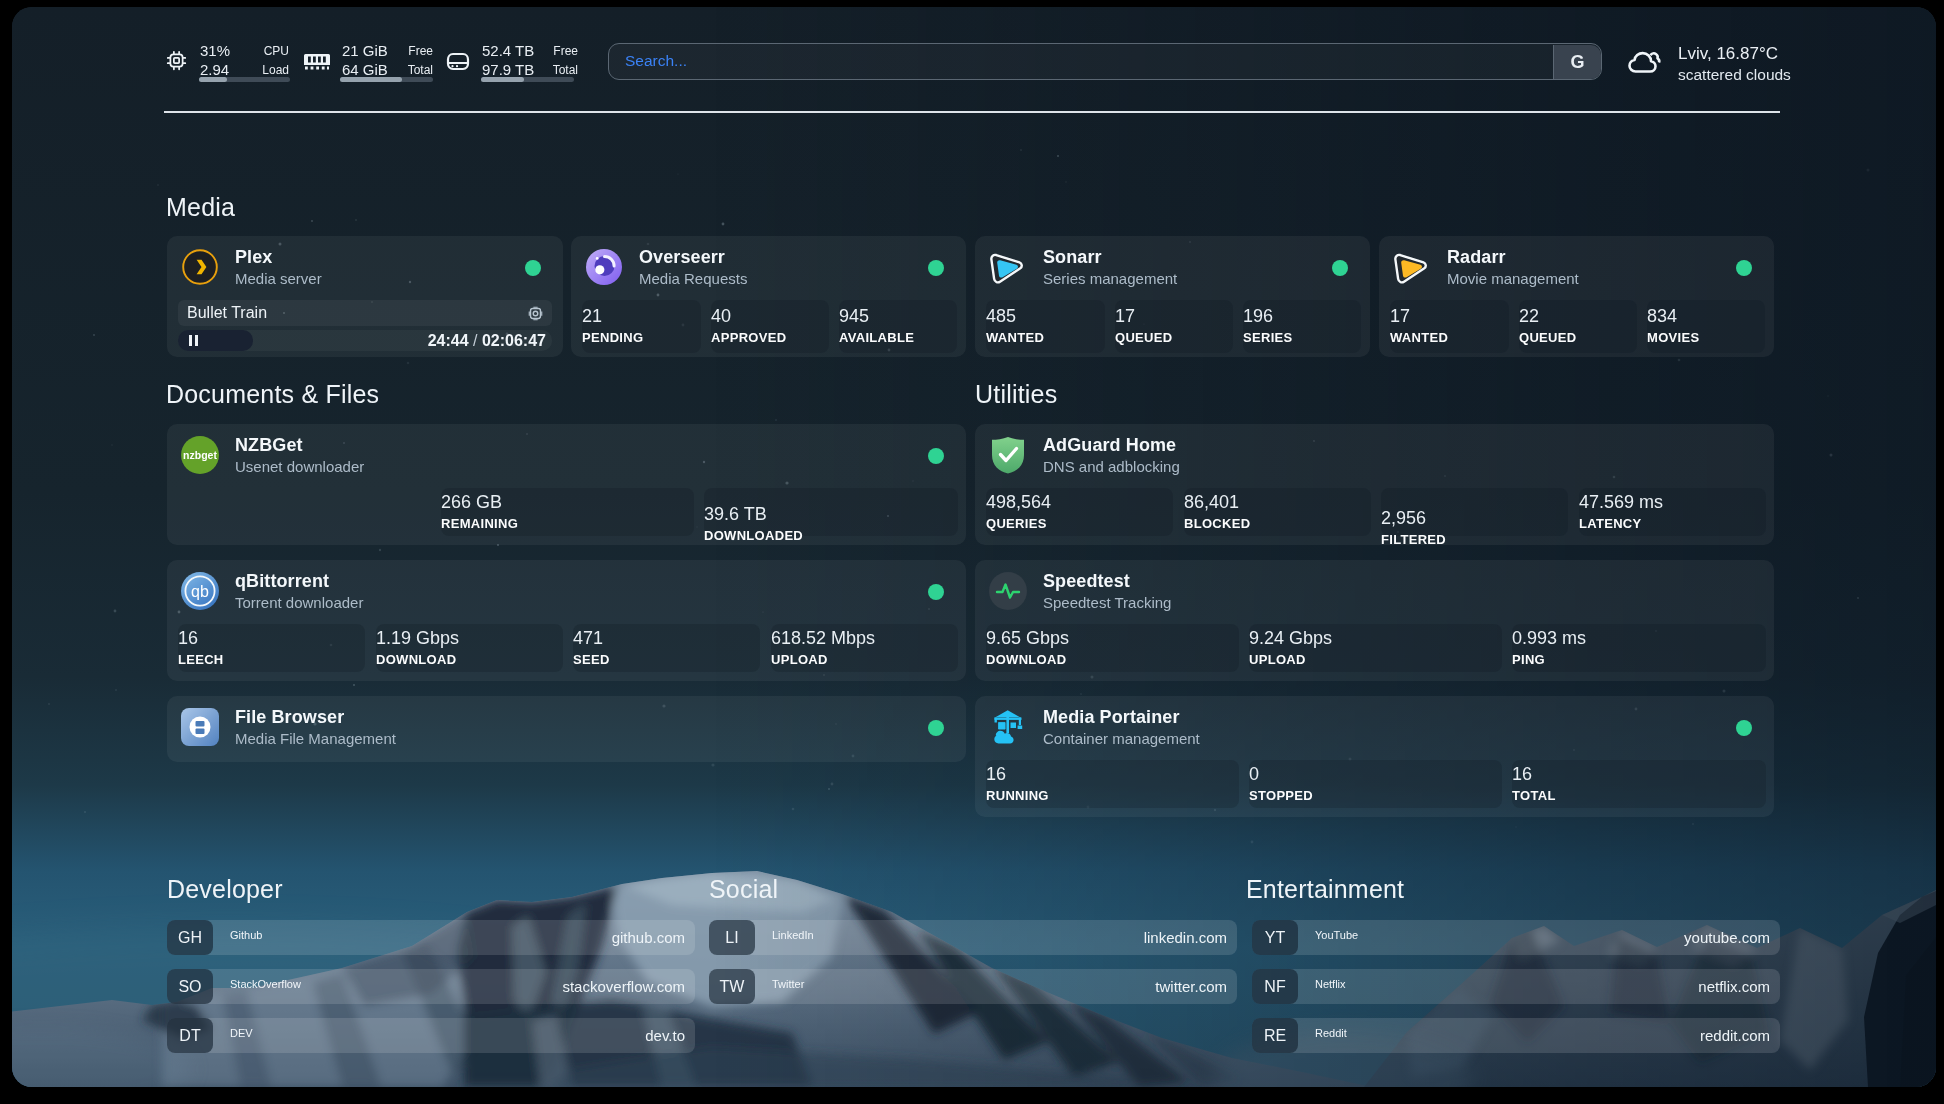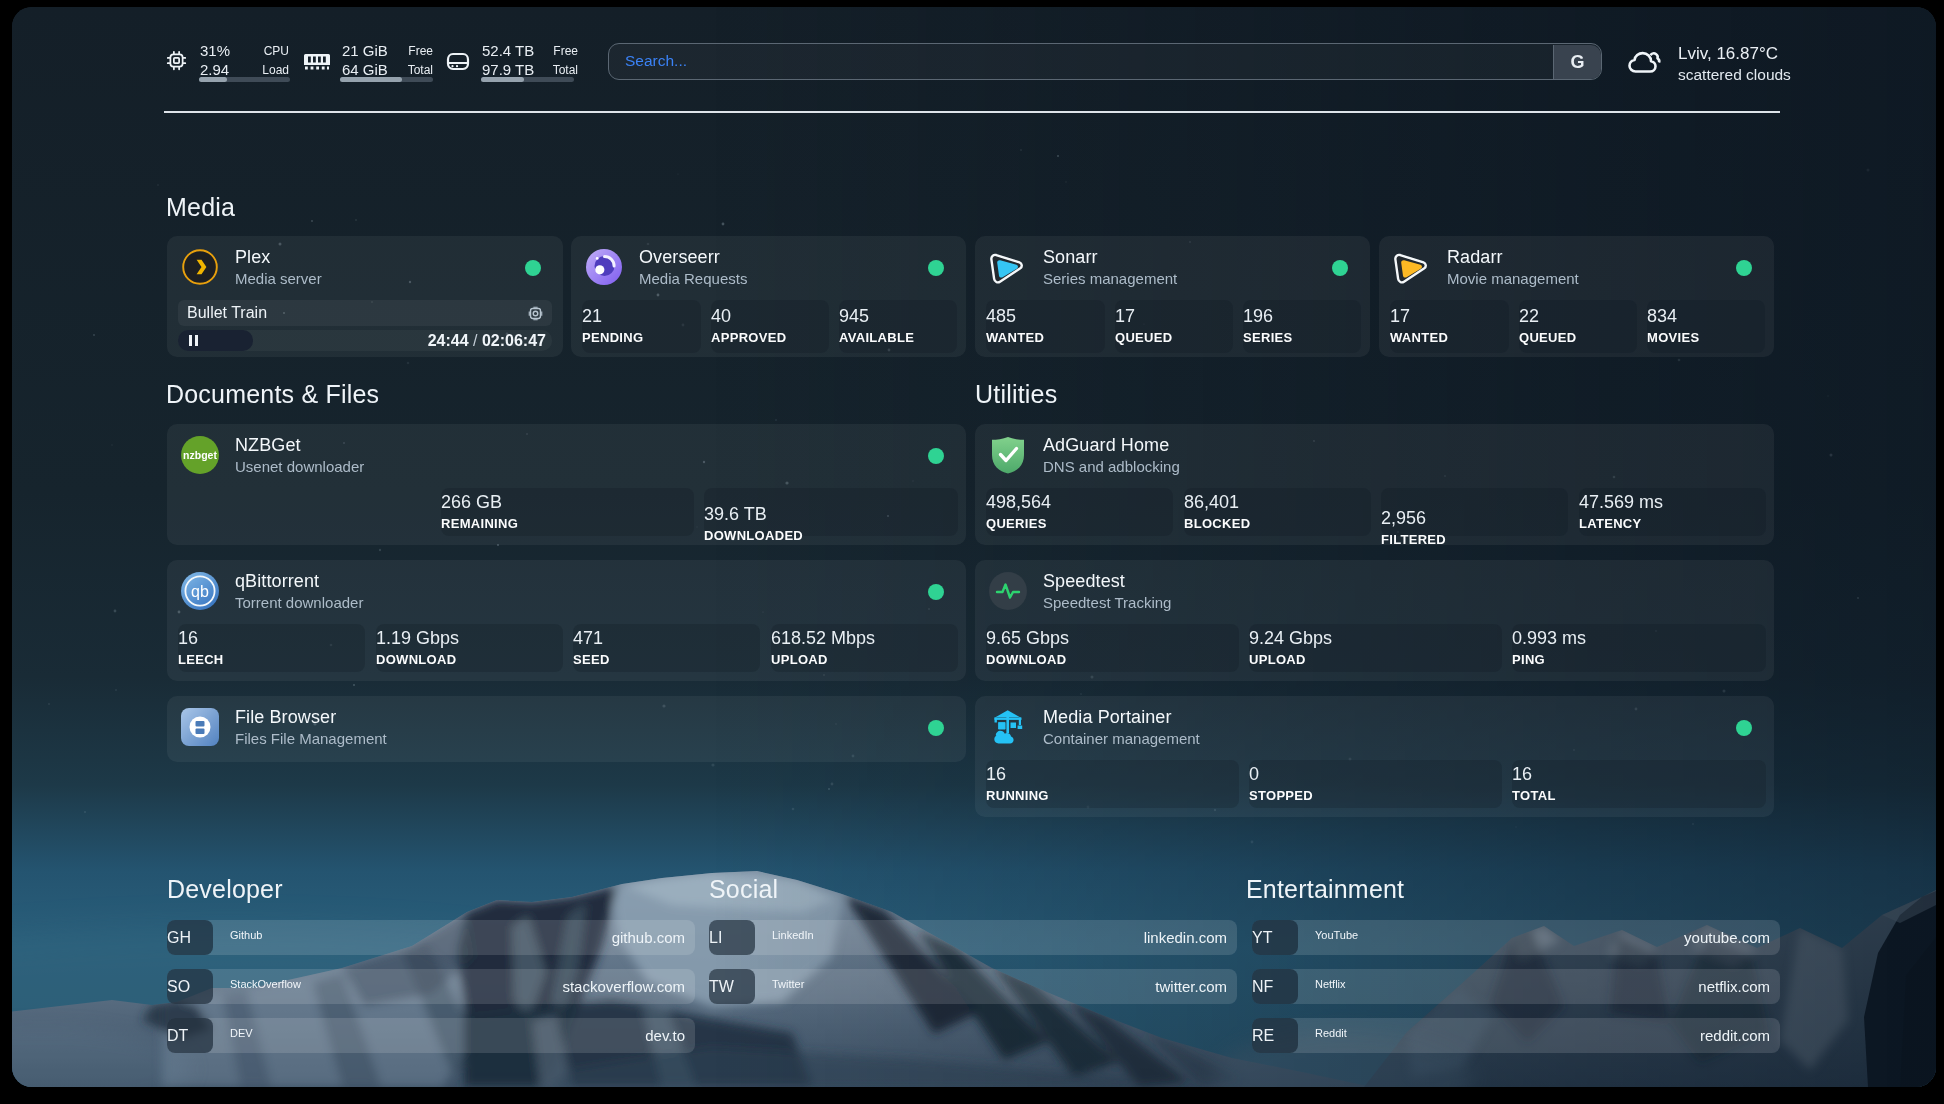--- a/index.html
+++ b/index.html
@@ -2,33 +2,33 @@
 <html><head>
 <meta charset="utf-8">
 <style>
 html,body{margin:0;padding:0;background:#000;}
 body{width:1944px;height:1104px;position:relative;overflow:hidden;font-family:"Liberation Sans",sans-serif;-webkit-font-smoothing:antialiased;}
 #frame{position:absolute;left:12px;top:7px;width:1924px;height:1080px;border-radius:20px;overflow:hidden;background:#16222e;}
 #bg{position:absolute;left:0;top:0;}
 .abs{position:absolute;}
 .card{position:absolute;background:rgba(255,255,255,0.055);border-radius:10px;}
 .icon{position:absolute;left:15px;top:13px;width:36px;height:36px;}
-.title{position:absolute;left:68px;top:11px;font-size:18px;font-weight:400;color:#f4f8fb;letter-spacing:.1px;}
+.title{position:absolute;left:68px;top:11px;font-size:18px;font-weight:700;color:#f4f8fb;letter-spacing:.1px;}
 .sub{position:absolute;left:68px;top:34px;font-size:15px;color:#adbcc9;}
 .dot{position:absolute;right:22px;top:24px;width:16px;height:16px;border-radius:50%;background:#2fd393;}
 .stat{position:absolute;background:rgba(13,23,32,0.22);border-radius:8px;text-align:left;color:#e9eff4;}
 .num{font-size:18px;margin-top:6px;}
 .lbl{font-size:13px;font-weight:700;color:#fbfcfd;letter-spacing:.3px;margin-top:3px;}
 .h1{position:absolute;font-size:25px;font-weight:500;color:#eff4f8;letter-spacing:.2px;}
 .bar{position:absolute;height:5px;border-radius:3px;background:#3f4b57;}
 .bar>div{height:5px;border-radius:3px;background:#95a2ad;}
 .tbv{position:absolute;font-size:15px;line-height:18.5px;color:#e9eef3;}
 .tbl{position:absolute;font-size:12px;line-height:18.5px;color:#e9eef3;text-align:right;}
 .bkrow{position:absolute;width:528px;height:35px;background:rgba(255,255,255,0.13);border-radius:8px;}
-.bkab{position:absolute;left:0;top:0;width:46px;height:35px;background:rgba(22,36,50,0.64);border-radius:8px;font-size:16px;font-weight:500;color:#eef3f7;line-height:35px;}
+.bkab{position:absolute;left:0;top:0;width:46px;height:35px;background:rgba(22,36,50,0.64);border-radius:8px;text-align:center;font-size:16px;font-weight:500;color:#eef3f7;line-height:35px;}
 .bknm{position:absolute;left:63px;top:8.5px;font-size:11px;color:#f2f6fa;}
 .bkurl{position:absolute;right:10px;top:8.5px;font-size:15px;color:#eef4f8;}
 </style>
 </head>
 <body>
 <div id="frame">
 <svg id="bg" width="1924" height="1080" viewBox="0 0 1924 1080">
 <defs>
 <linearGradient id="sky" x1="0" y1="0" x2="0" y2="1">
 <stop offset="0" stop-color="#141f28"></stop>
@@ -389,21 +389,21 @@
             <stop offset="0" stop-color="#a9c6e8"></stop>
             <stop offset="1" stop-color="#5282c0"></stop>
           </linearGradient>
         </defs>
         <rect x="0" y="0" width="38" height="38" rx="8" fill="url(#fbg)"></rect>
         <circle cx="19" cy="19" r="10.5" fill="#fff"></circle>
         <rect x="14.5" y="13" width="9" height="5.5" rx="1" fill="#4a7bb8"></rect>
         <rect x="14.5" y="20.5" width="9" height="5.5" rx="1" fill="#4a7bb8"></rect>
       </svg>
   <div class="title">File Browser</div>
-      <div class="sub">Files File Management</div>
+      <div class="sub">Media File Management</div>
       <div class="dot"></div>
 </div>
 <div class="h1" style="left:963px;top:373px">Utilities</div>
 <div class="card" style="left:963px;top:417px;width:799px;height:121px">
   <svg class="icon" style="width:38px;height:38px;left:14px;top:12px" viewBox="0 0 38 38">
         <defs>
           <linearGradient id="agg" x1="0" y1="0" x2="0" y2="1">
             <stop offset="0" stop-color="#81d18c"></stop>
             <stop offset="1" stop-color="#4da96a"></stop>
           </linearGradient>

